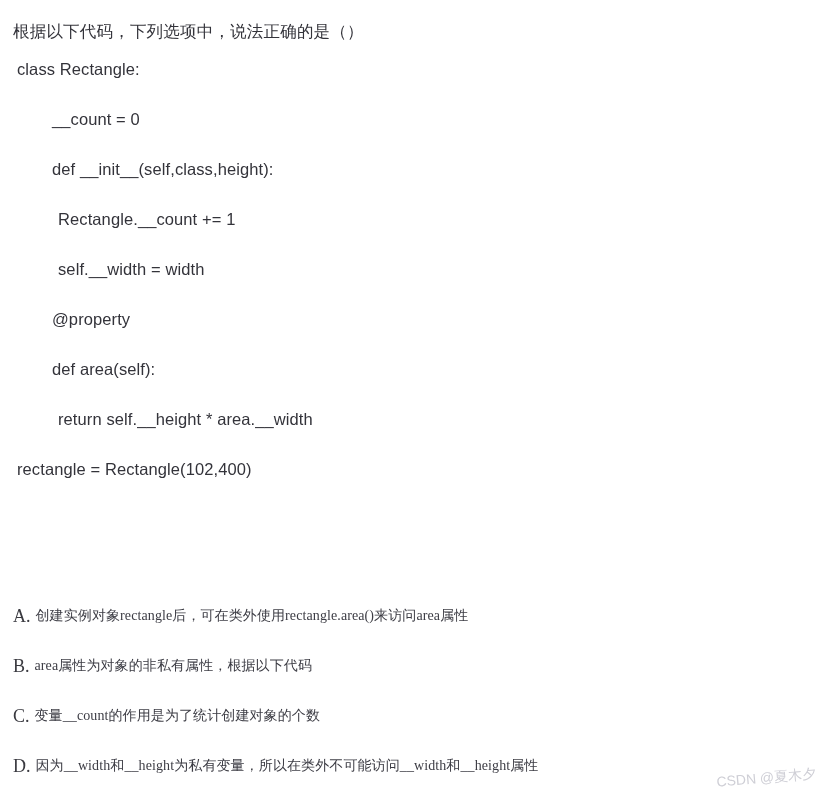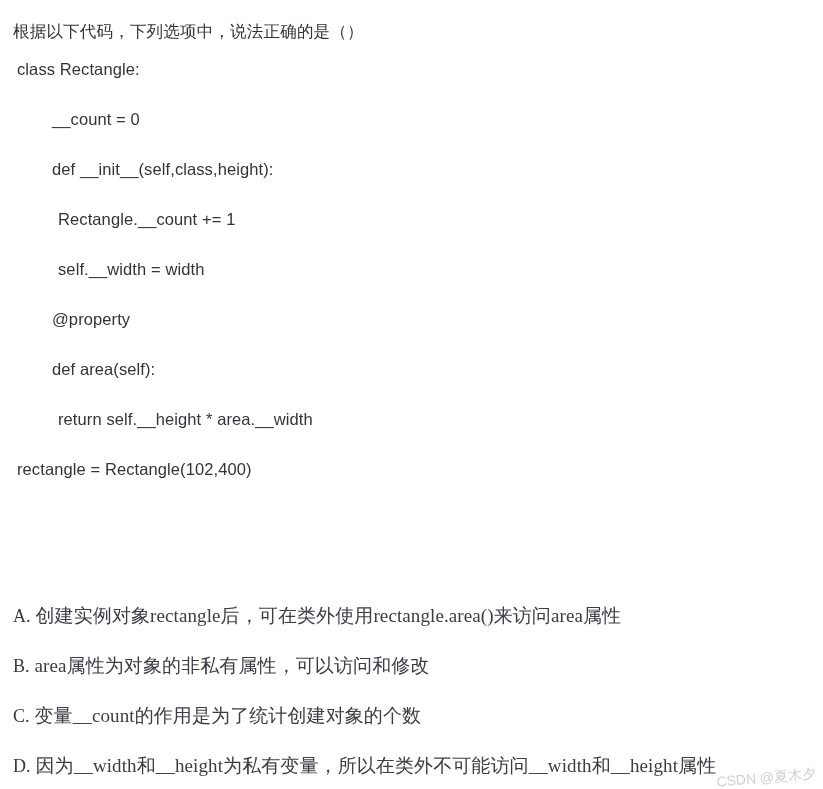--- a/index.html
+++ b/index.html
@@ -75,21 +75,21 @@
     padding-left: 13px;
     padding-right: 5px;
     font-family: "Liberation Serif", serif;
     font-size: 18px;
     line-height: 24px;
     color: #3a3a40;
   }
   .option-text {
     flex: 0 0 auto;
     font-family: "Liberation Serif", serif;
-    font-size: 19px;
+    font-size: 14px;
     line-height: 24px;
     color: #3c3c44;
     letter-spacing: 0.1px;
   }
 
   
   .watermark {
     position: absolute;
     right: 6px;
     bottom: 6px;
@@ -124,21 +124,21 @@
 
   <div class="options">
 
     <div class="option-row">
       <span class="option-letter">A.</span>
       <span class="option-text">创建实例对象rectangle后，可在类外使用rectangle.area()来访问area属性</span>
     </div>
 
     <div class="option-row">
       <span class="option-letter">B.</span>
-      <span class="option-text">area属性为对象的非私有属性，可以访问和修改</span>
+      <span class="option-text">area属性为对象的非私有属性，根据以下代码</span>
     </div>
 
     <div class="option-row">
       <span class="option-letter">C.</span>
       <span class="option-text">变量__count的作用是为了统计创建对象的个数</span>
     </div>
 
     <div class="option-row">
       <span class="option-letter">D.</span>
       <span class="option-text">因为__width和__height为私有变量，所以在类外不可能访问__width和__height属性</span>

